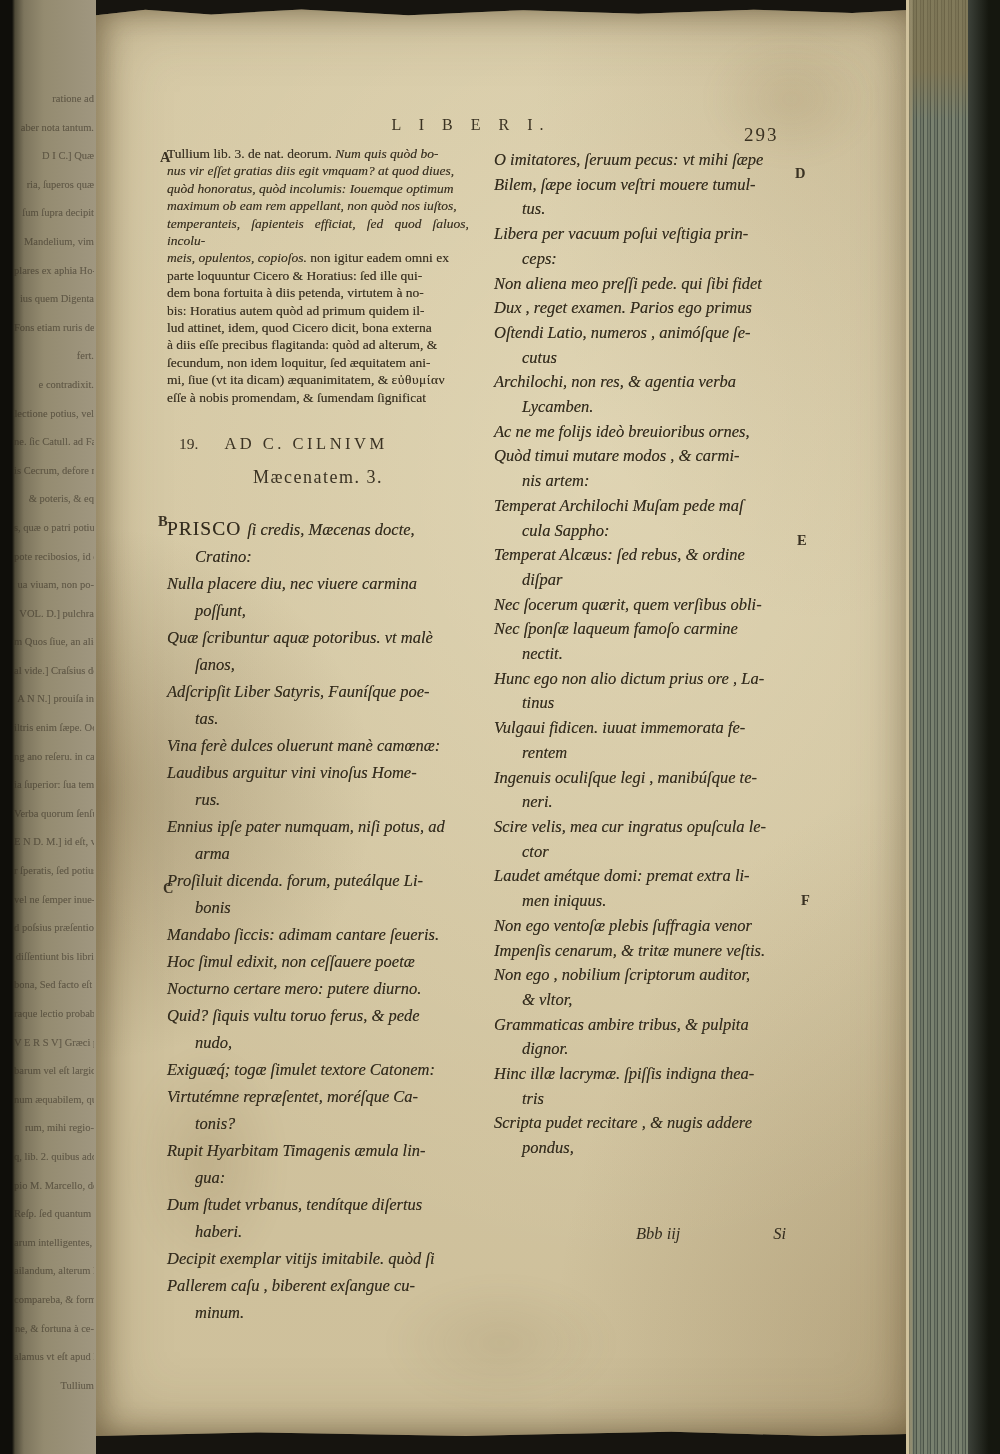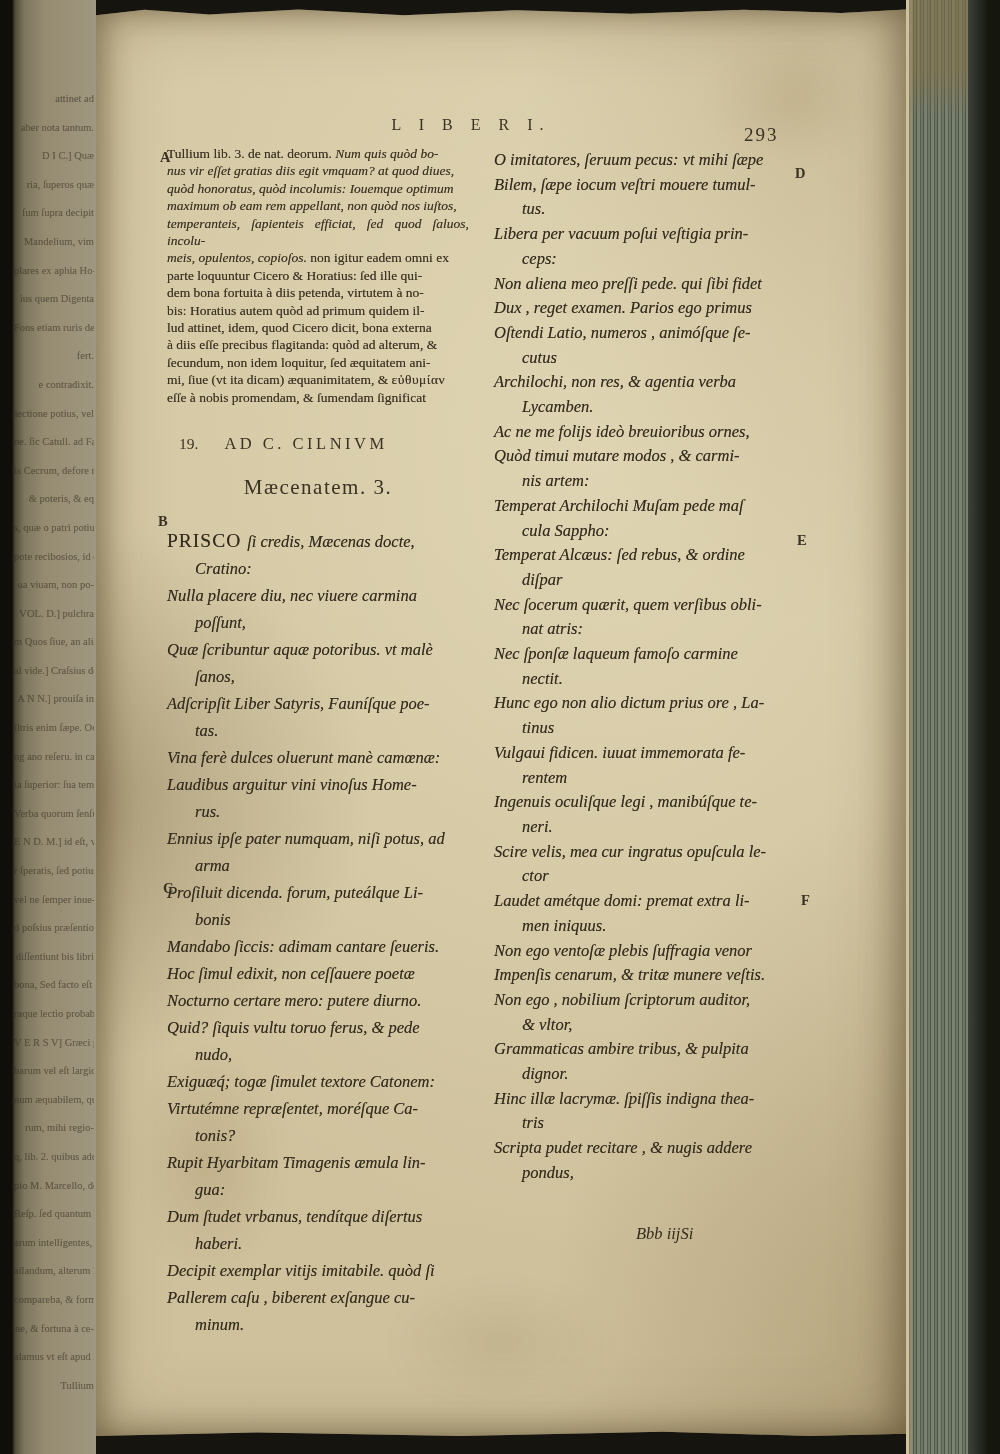--- a/index.html
+++ b/index.html
@@ -28,20 +28,21 @@
     position:absolute;left:96px;top:8px;width:810px;height:1428px;
     background:
       radial-gradient(120% 90% at 62% 32%, rgba(255,250,225,.28), rgba(0,0,0,0) 62%),
       radial-gradient(ellipse at 0% 55%, rgba(85,65,35,.30), rgba(0,0,0,0) 24%),
       radial-gradient(ellipse at 100% 100%, rgba(110,85,45,.28), rgba(0,0,0,0) 32%),
       radial-gradient(ellipse at 88% 6%, rgba(125,100,58,.16), rgba(0,0,0,0) 28%),
       linear-gradient(#d5c8a4,#cec09b);
     box-shadow:inset 0 0 70px rgba(80,60,30,.35), inset -14px 0 32px rgba(60,45,20,.28), inset 10px 0 26px rgba(60,45,20,.30);
     clip-path:polygon(0% .5%,6% .12%,14% .45%,25% .1%,38% .5%,52% .15%,66% .4%,80% .12%,92% .35%,100% .1%,100% 99.85%,88% 100%,70% 99.7%,45% 100%,20% 99.75%,0% 100%);
     color:#342d20;
+    padding-left:12px;
   }
   .spot{position:absolute;border-radius:50%;filter:blur(8px);pointer-events:none;}
   .spot1{left:36px;top:1040px;width:150px;height:230px;background:radial-gradient(rgba(110,85,45,.16),rgba(0,0,0,0) 70%);}
   .spot2{left:610px;top:26px;width:170px;height:130px;background:radial-gradient(rgba(120,95,50,.13),rgba(0,0,0,0) 70%);}
   .spot3{left:290px;top:1270px;width:230px;height:130px;background:radial-gradient(rgba(100,80,45,.11),rgba(0,0,0,0) 70%);}
 
   
   .head-title{
     position:absolute;left:250px;top:108px;width:250px;text-align:center;
     font-size:16px;letter-spacing:7px;color:#3a3222;
@@ -52,36 +53,36 @@
   .line span{text-shadow:0 0 .5px rgba(55,44,26,.55);}
   .col-left{position:absolute;left:71px;top:137px;width:302px;}
   .commentary{font-size:13.5px;line-height:17.4px;text-align:justify;color:#3a3223;}
   .commentary .i{font-style:italic;}
   .commentary .grk{font-style:normal;letter-spacing:.5px;}
 
   .sec-heading{margin-top:21px;color:#3a3223;}
   .sec-line1{display:flex;align-items:baseline;margin-top:28px;}
   .sec-num{font-size:15.5px;margin-left:12px;}
   .sec-title{font-size:16.5px;letter-spacing:3.5px;margin-left:26px;}
-  .sec-sub{text-align:center;font-size:21px;letter-spacing:1.5px;margin-top:21px;}
+  .sec-sub{text-align:center;font-size:18px;letter-spacing:1.5px;margin-top:13px;}
 
   .poem{font-style:italic;color:#332c1e;}
   .poem-left{margin-top:27px;font-size:16.5px;line-height:27px;}
   .poem .turn{padding-left:28px;}
   .poem .caps{font-style:normal;font-size:19.5px;letter-spacing:1px;}
   .col-right{position:absolute;left:398px;top:140px;width:320px;}
   .poem-right{font-size:16.5px;line-height:24.7px;}
 
   .margin-letter{position:absolute;font-size:14.5px;color:#3a3223;font-weight:bold;}
   .ml-a{left:64px;top:141px;} .ml-b{left:62px;top:505px;} .ml-c{left:67px;top:872px;}
   .ml-d{left:699px;top:157px;} .ml-e{left:701px;top:524px;} .ml-f{left:705px;top:884px;}
 
   .sig-row{
     position:absolute;left:540px;top:1216px;width:150px;
-    display:flex;justify-content:flex-start;
+    display:flex;justify-content:space-between;
     font-style:italic;font-size:16.5px;color:#332c1e;
   }
 
   
   .fore-edge{
     position:absolute;left:906px;top:0;width:62px;height:100%;
     background:
       linear-gradient(90deg, rgba(213,198,160,.95) 0 3px, rgba(155,145,112,.65) 3px 6px, rgba(0,0,0,0) 7px),
       linear-gradient(180deg, rgba(135,115,72,.55) 0 70px, rgba(0,0,0,0) 120px),
       repeating-linear-gradient(90deg,#555d52 0 1px,#6e7666 1px 3px,#4b5348 3px 4px,#79816f 4px 7px);
@@ -91,21 +92,21 @@
     background:linear-gradient(90deg,#3c4139,#15170f 65%);
   }
 </style>
 </head>
 <body>
 
 <div class="scan">
 
   <div class="prev-page">
     <div class="frags">
-        <div class="line"><span>attinet ad</span></div>
+        <div class="line"><span>ratione ad</span></div>
         <div class="line"><span>aber nota tantum.</span></div>
         <div class="line"><span>D I C.] Quæ</span></div>
         <div class="line"><span>ria, ſuperos quæ</span></div>
         <div class="line"><span>ſum ſupra decipit</span></div>
         <div class="line"><span>Mandelium, vim</span></div>
         <div class="line"><span>plares ex aphia Ho-</span></div>
         <div class="line"><span>ius quem Digenta</span></div>
         <div class="line"><span>Fons etiam ruris de-</span></div>
         <div class="line"><span>fert.</span></div>
         <div class="line"><span>e contradixit.</span></div>
@@ -236,21 +237,20 @@
           <div class="line"><span>Archilochi, non res, &amp; agentia verba</span></div>
           <div class="line turn"><span>Lycamben.</span></div>
           <div class="line"><span>Ac ne me folijs ideò breuioribus ornes,</span></div>
           <div class="line"><span>Quòd timui mutare modos , &amp; carmi-</span></div>
           <div class="line turn"><span>nis artem:</span></div>
           <div class="line"><span>Temperat Archilochi Muſam pede maſ</span></div>
           <div class="line turn"><span>cula Sappho:</span></div>
           <div class="line"><span>Temperat Alcæus: ſed rebus, &amp; ordine</span></div>
           <div class="line turn"><span>diſpar</span></div>
           <div class="line"><span>Nec ſocerum quærit, quem verſibus obli-</span></div>
-          <div class="line turn"><span>nat atris:</span></div>
           <div class="line"><span>Nec ſponſæ laqueum famoſo carmine</span></div>
           <div class="line turn"><span>nectit.</span></div>
           <div class="line"><span>Hunc ego non alio dictum prius ore , La-</span></div>
           <div class="line turn"><span>tinus</span></div>
           <div class="line"><span>Vulgaui fidicen. iuuat immemorata fe-</span></div>
           <div class="line turn"><span>rentem</span></div>
           <div class="line"><span>Ingenuis oculiſque legi , manibúſque te-</span></div>
           <div class="line turn"><span>neri.</span></div>
           <div class="line"><span>Scire velis, mea cur ingratus opuſcula le-</span></div>
           <div class="line turn"><span>ctor</span></div>

